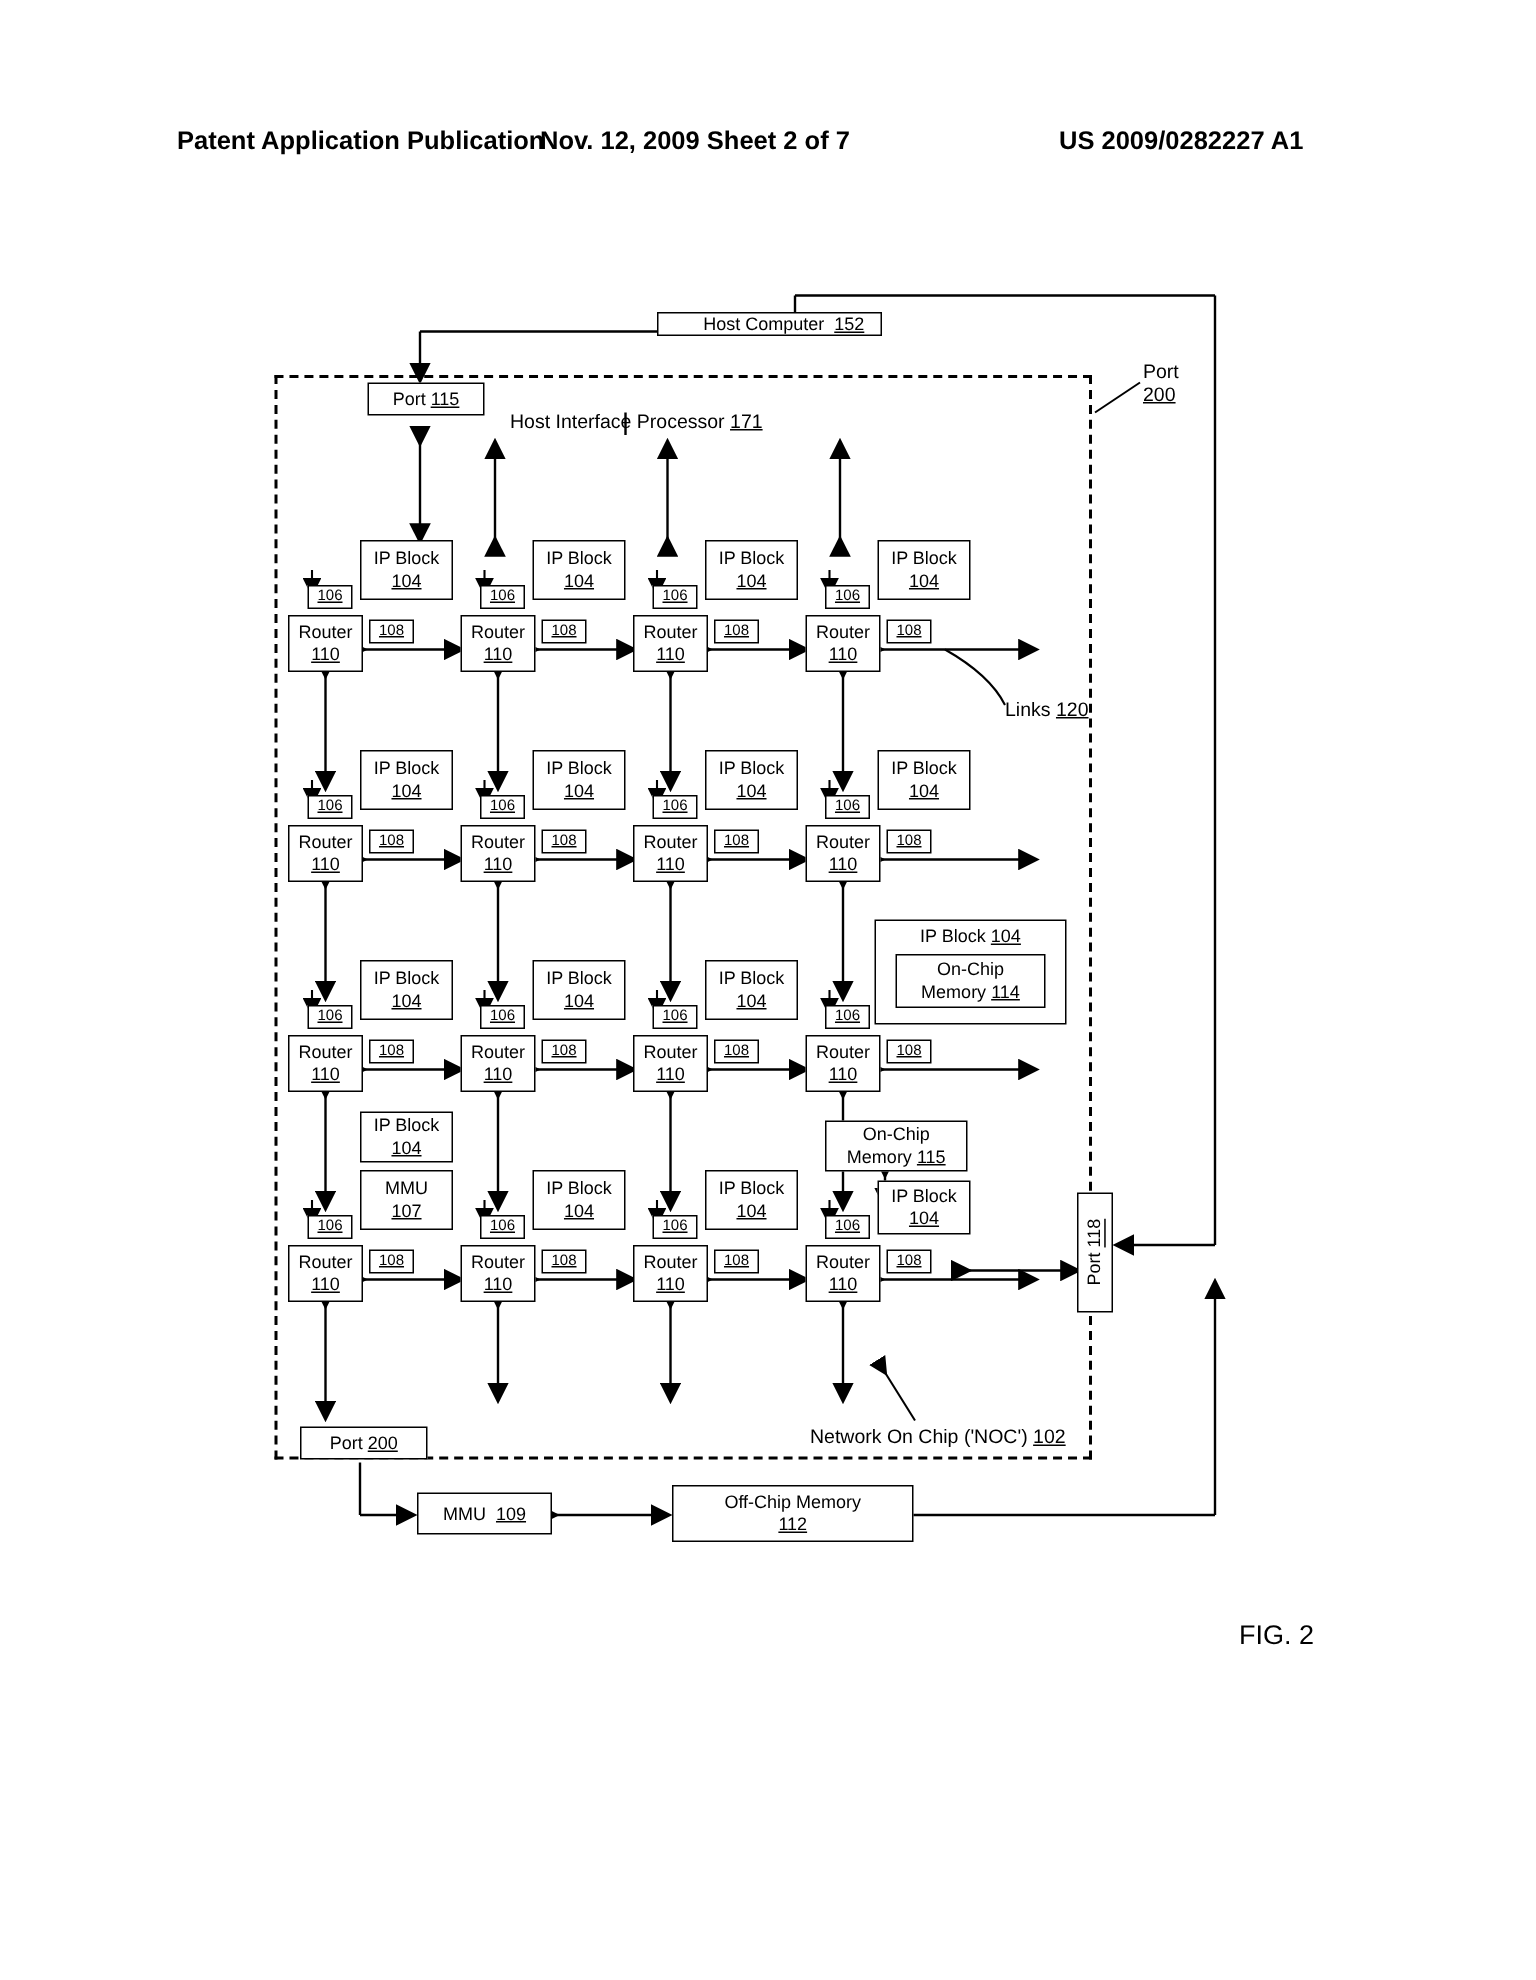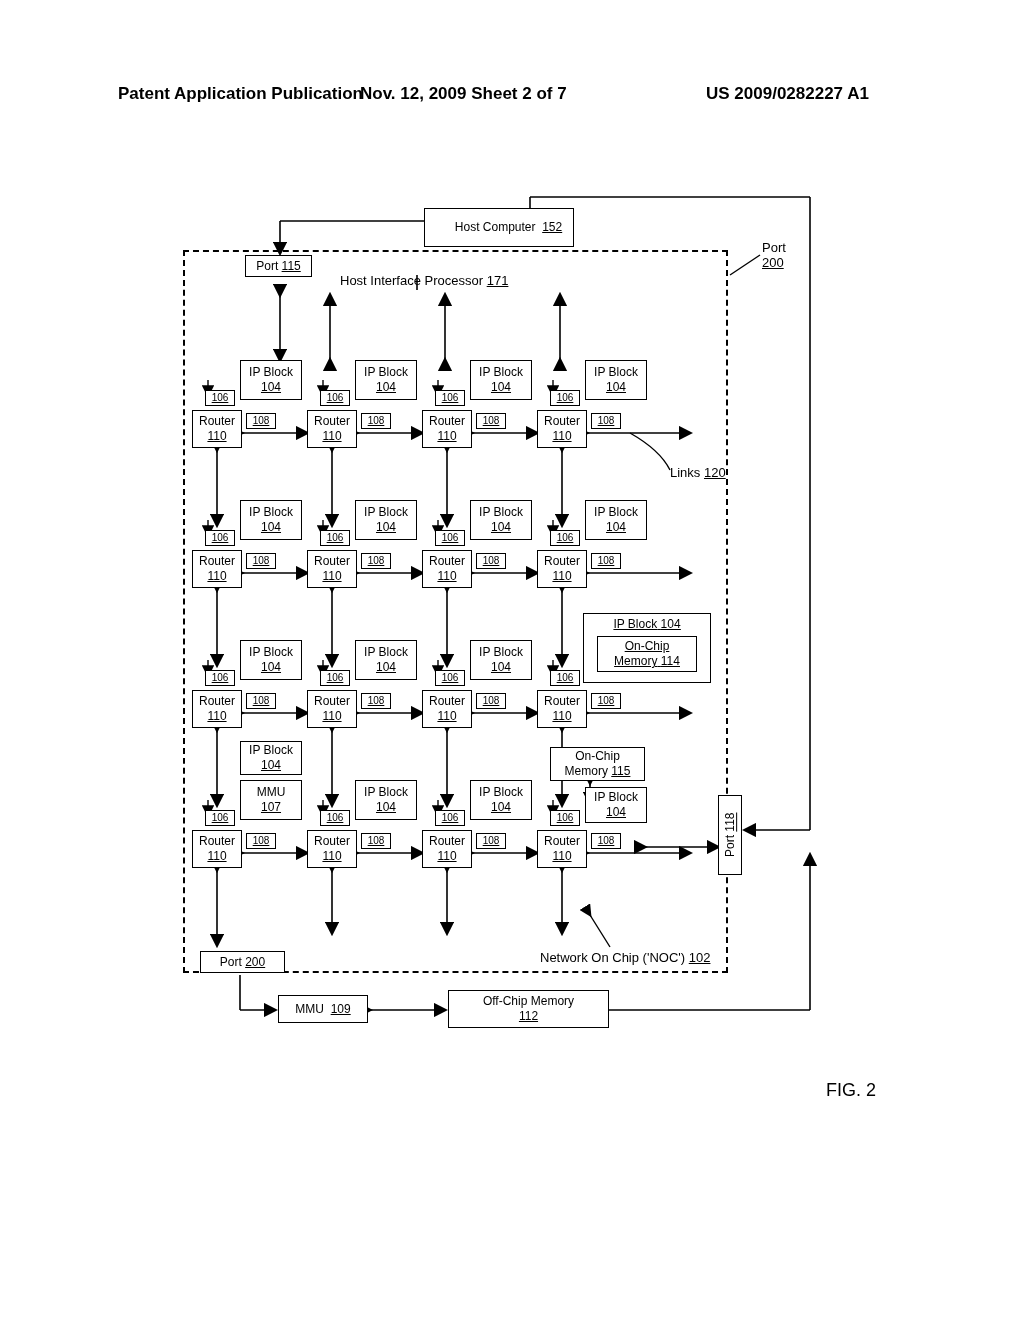--- a/index.html
+++ b/index.html
@@ -191,25 +191,25 @@
     <line x1="200" y1="815" x2="275" y2="815" stroke="#000" stroke-width="1.6" marker-end="url(#ah)" marker-start="url(#ah)"></line>
 
     <line x1="420" y1="815" x2="640" y2="815" stroke="#000" stroke-width="1.6"></line>
     <line x1="640" y1="815" x2="640" y2="660" stroke="#000" stroke-width="1.6" marker-end="url(#ah)"></line>
 
     <line x1="560" y1="80" x2="590" y2="60" stroke="#000" stroke-width="1.4"></line>
   </svg>
 
   <div class="chip" style="left:13px; top:55px; width:545px; height:723px;"></div>
 
-  <div class="box" style="left:254px; top:13px; width:150px; height:39px;padding-left:22px;">
+  <div class="box" style="left:268px; top:13px; width:150px; height:16px;padding-left:22px;">
     <span><span>Host Computer</span>&nbsp;&nbsp;<span class="u">152</span></span>
   </div>
 
-  <div class="box" style="left:75px; top:60px; width:67px; height:22px;">
+  <div class="box" style="left:75px; top:60px; width:78px; height:22px;">
     <span><span>Port</span>&nbsp;<span class="u">115</span></span>
   </div>
 
   <div class="label" style="left:170px; top:78px;">
     <span>Host Interface Processor</span>&nbsp;<span class="u">171</span>
   </div>
 
   <div class="label" style="left:592px; top:45px; text-align:left;">
     <span>Port</span><br><span class="u">200</span>
   </div>
@@ -420,21 +420,21 @@
     <div class="box" style="left:252px; top:495px; width:50px; height:38px;">
         <span>Router</span>
         <span class="u">110</span>
       </div>
     <div class="box" style="left:306px; top:498px; width:30px; height:16px; font-size:10px;">
         <span class="u">108</span>
       </div>
   </div>
 
   <div>
-    <div class="box" style="left:413px; top:418px; width:128px; height:70px; justify-content:flex-start; padding-top:3px;text-decoration:underline;">
+    <div class="box" style="left:413px; top:418px; width:128px; height:70px; justify-content:flex-start; padding-top:3px;">
       <span><span>IP Block</span>&nbsp;<span class="u">104</span></span>
       <div class="box" style="position:relative; margin-top:4px; width:100px; height:36px;">
         <span>On-Chip</span>
         <span><span>Memory</span>&nbsp;<span class="u">114</span></span>
       </div>
     </div>
     <div class="box" style="left:380px; top:475px; width:30px; height:16px; font-size:10px;">
         <span class="u">106</span>
       </div>
     <div class="box" style="left:367px; top:495px; width:50px; height:38px;">

